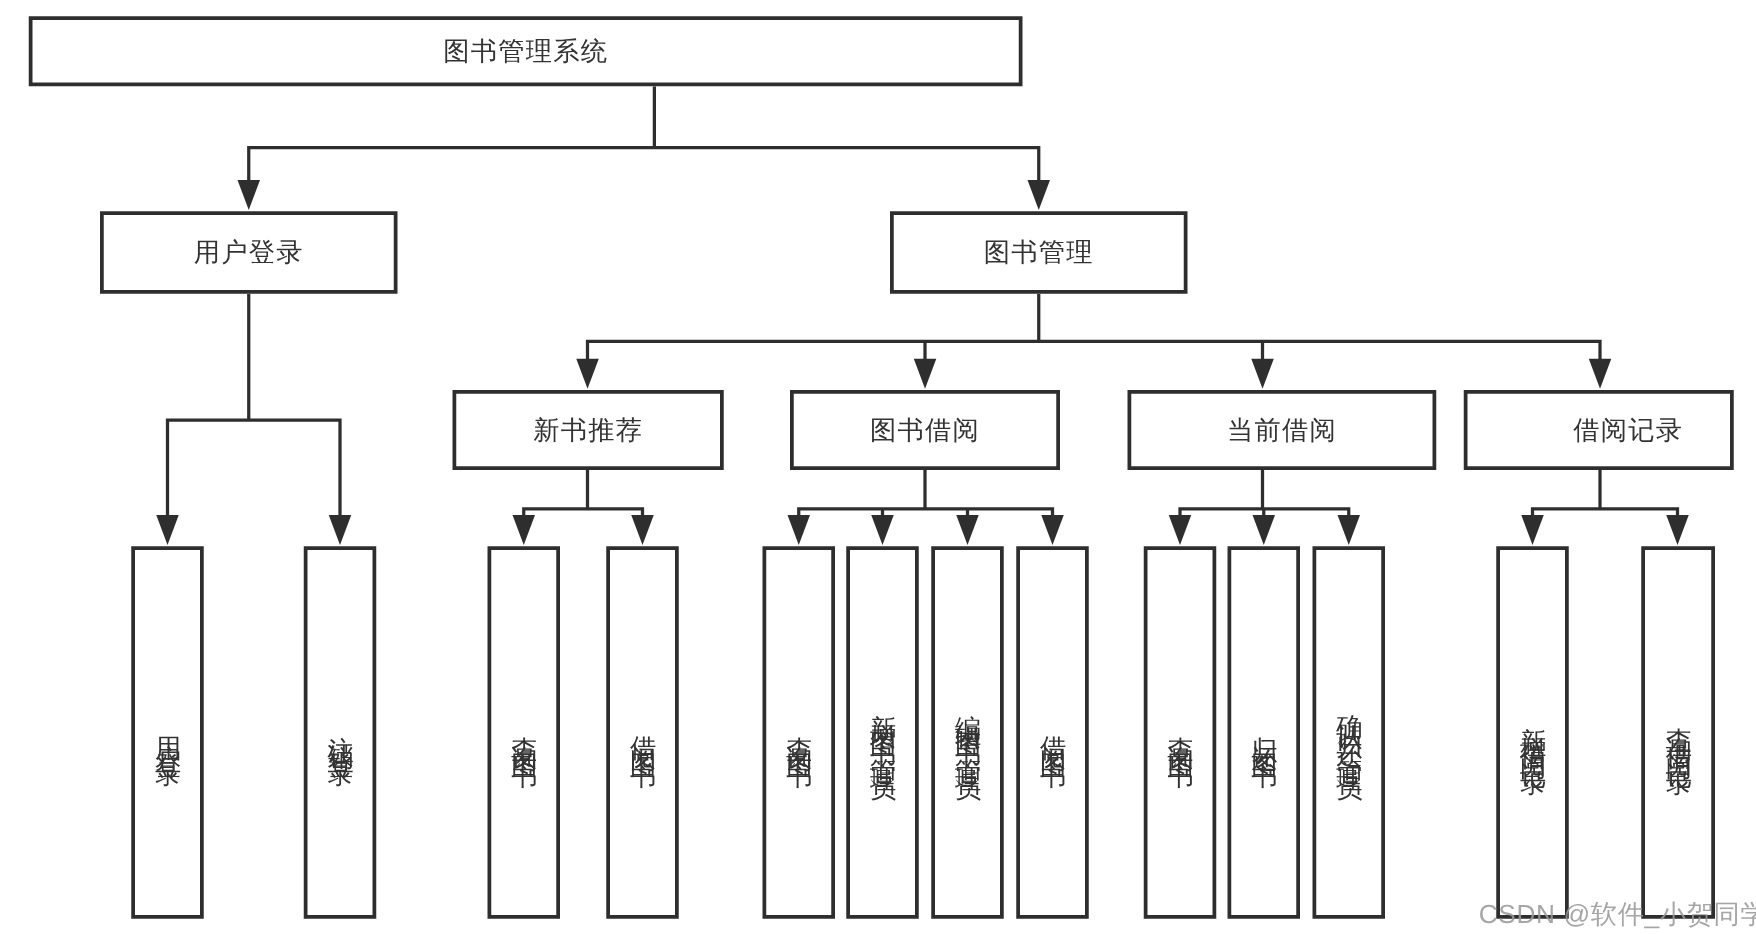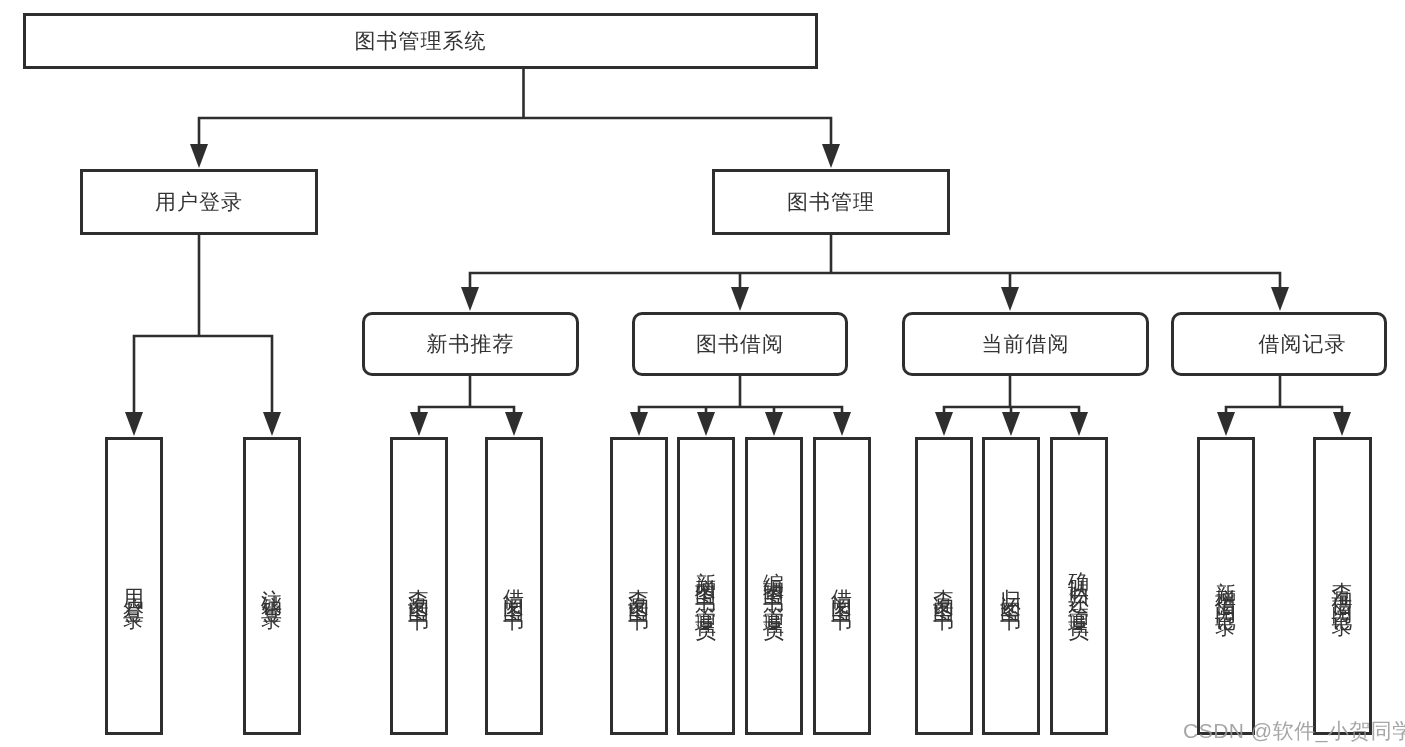--- a/index.html
+++ b/index.html
@@ -26,21 +26,21 @@
     display: flex;
     align-items: center;
     justify-content: center;
     z-index: 2;
     font-size: 21px;
     letter-spacing: 1px;
     color: #333333;
   }
   .node.root  { left: 23px;  top: 13px;  width: 795px; height: 56px; }
   .node.lvl2  { top: 169px; height: 66px; }
-  .node.lvl3  { top: 312px; height: 64px; border-radius: 10px; }
+  .node.lvl3  { top: 312px; height: 64px; }
   .node.leaf  { top: 437px; height: 298px; width: 58px; }
   .leaf .vtext {
     writing-mode: vertical-rl;
     letter-spacing: 7px;
     font-size: 21px;
     line-height: 1;
     white-space: nowrap;
   }
   .watermark {
     position: absolute;

